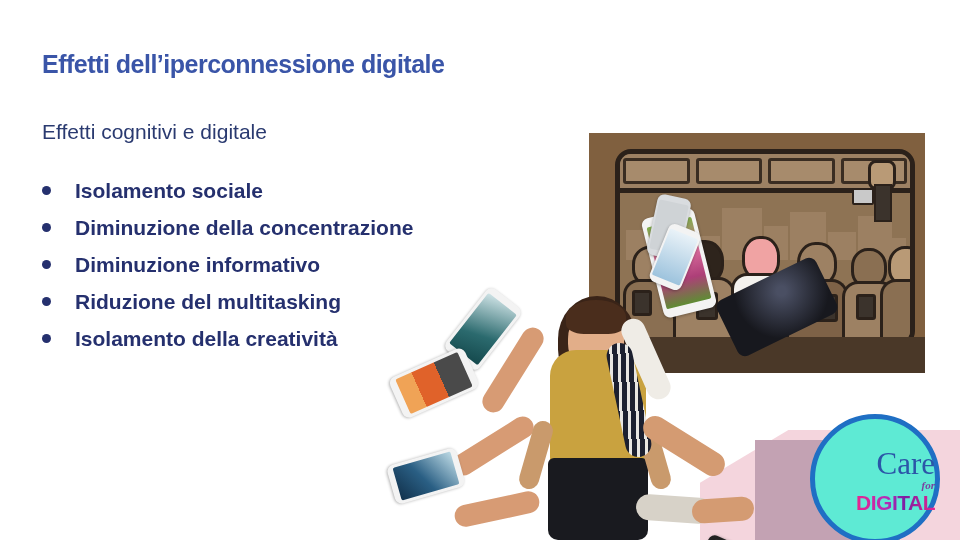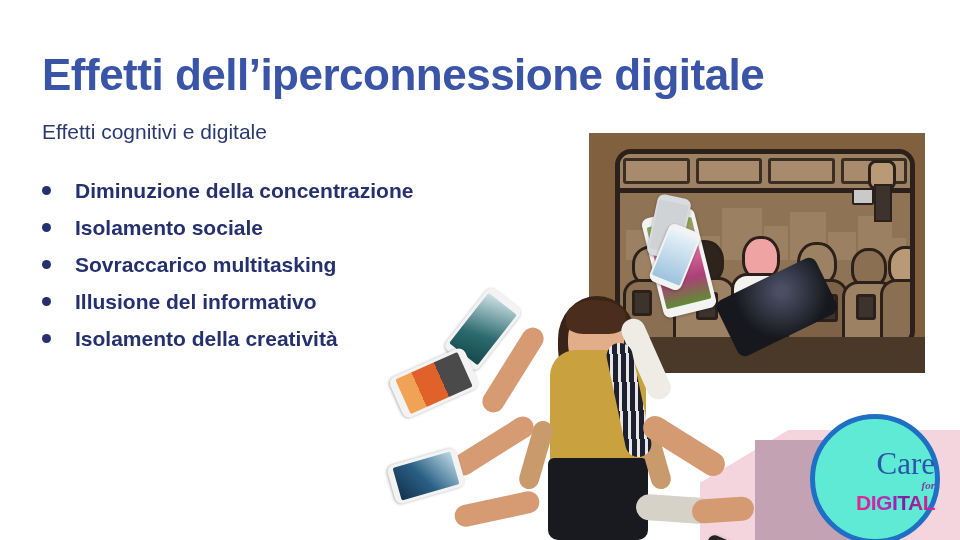--- a/index.html
+++ b/index.html
@@ -8,21 +8,21 @@
     width:960px;height:540px;overflow:hidden;
     background:#ffffff;
     font-family:"Liberation Sans", sans-serif;
     position:relative;
   }
   .slide{position:absolute;inset:0;background:#fff;overflow:hidden;}
 
   
   .title{
     position:absolute;left:42px;top:50px;
-    font-size:44px;font-weight:bold;letter-spacing:-0.5px;
+    font-size:25px;font-weight:bold;letter-spacing:-0.5px;
     color:#3a55a8;white-space:nowrap;
     font-family:"Liberation Sans", sans-serif;
   }
   .subtitle{
     position:absolute;left:42px;top:120px;
     font-size:21px;font-weight:normal;color:#2a3a70;
     white-space:nowrap;
   }
   .bullets{
     position:absolute;left:42px;top:172px;
@@ -162,33 +162,33 @@
 <body>
 
 <div class="slide">
 
   <div class="title">Effetti dell’iperconnessione digitale</div>
   <div class="subtitle">Effetti cognitivi e digitale</div>
 
   <ul class="bullets">
     <li>
       <span class="dot"></span>
+      <span>Isolamento sociale</span>
+    </li>
+    <li>
+      <span class="dot"></span>
       <span>Diminuzione della concentrazione</span>
     </li>
     <li>
       <span class="dot"></span>
-      <span>Isolamento sociale</span>
-    </li>
-    <li>
-      <span class="dot"></span>
-      <span>Sovraccarico multitasking</span>
-    </li>
-    <li>
-      <span class="dot"></span>
-      <span>Illusione del informativo</span>
+      <span>Diminuzione informativo</span>
+    </li>
+    <li>
+      <span class="dot"></span>
+      <span>Riduzione del multitasking</span>
     </li>
     <li>
       <span class="dot"></span>
       <span>Isolamento della creatività</span>
     </li>
   </ul>
 
   <div class="bus-photo">
     <div class="bus-frame">
 

